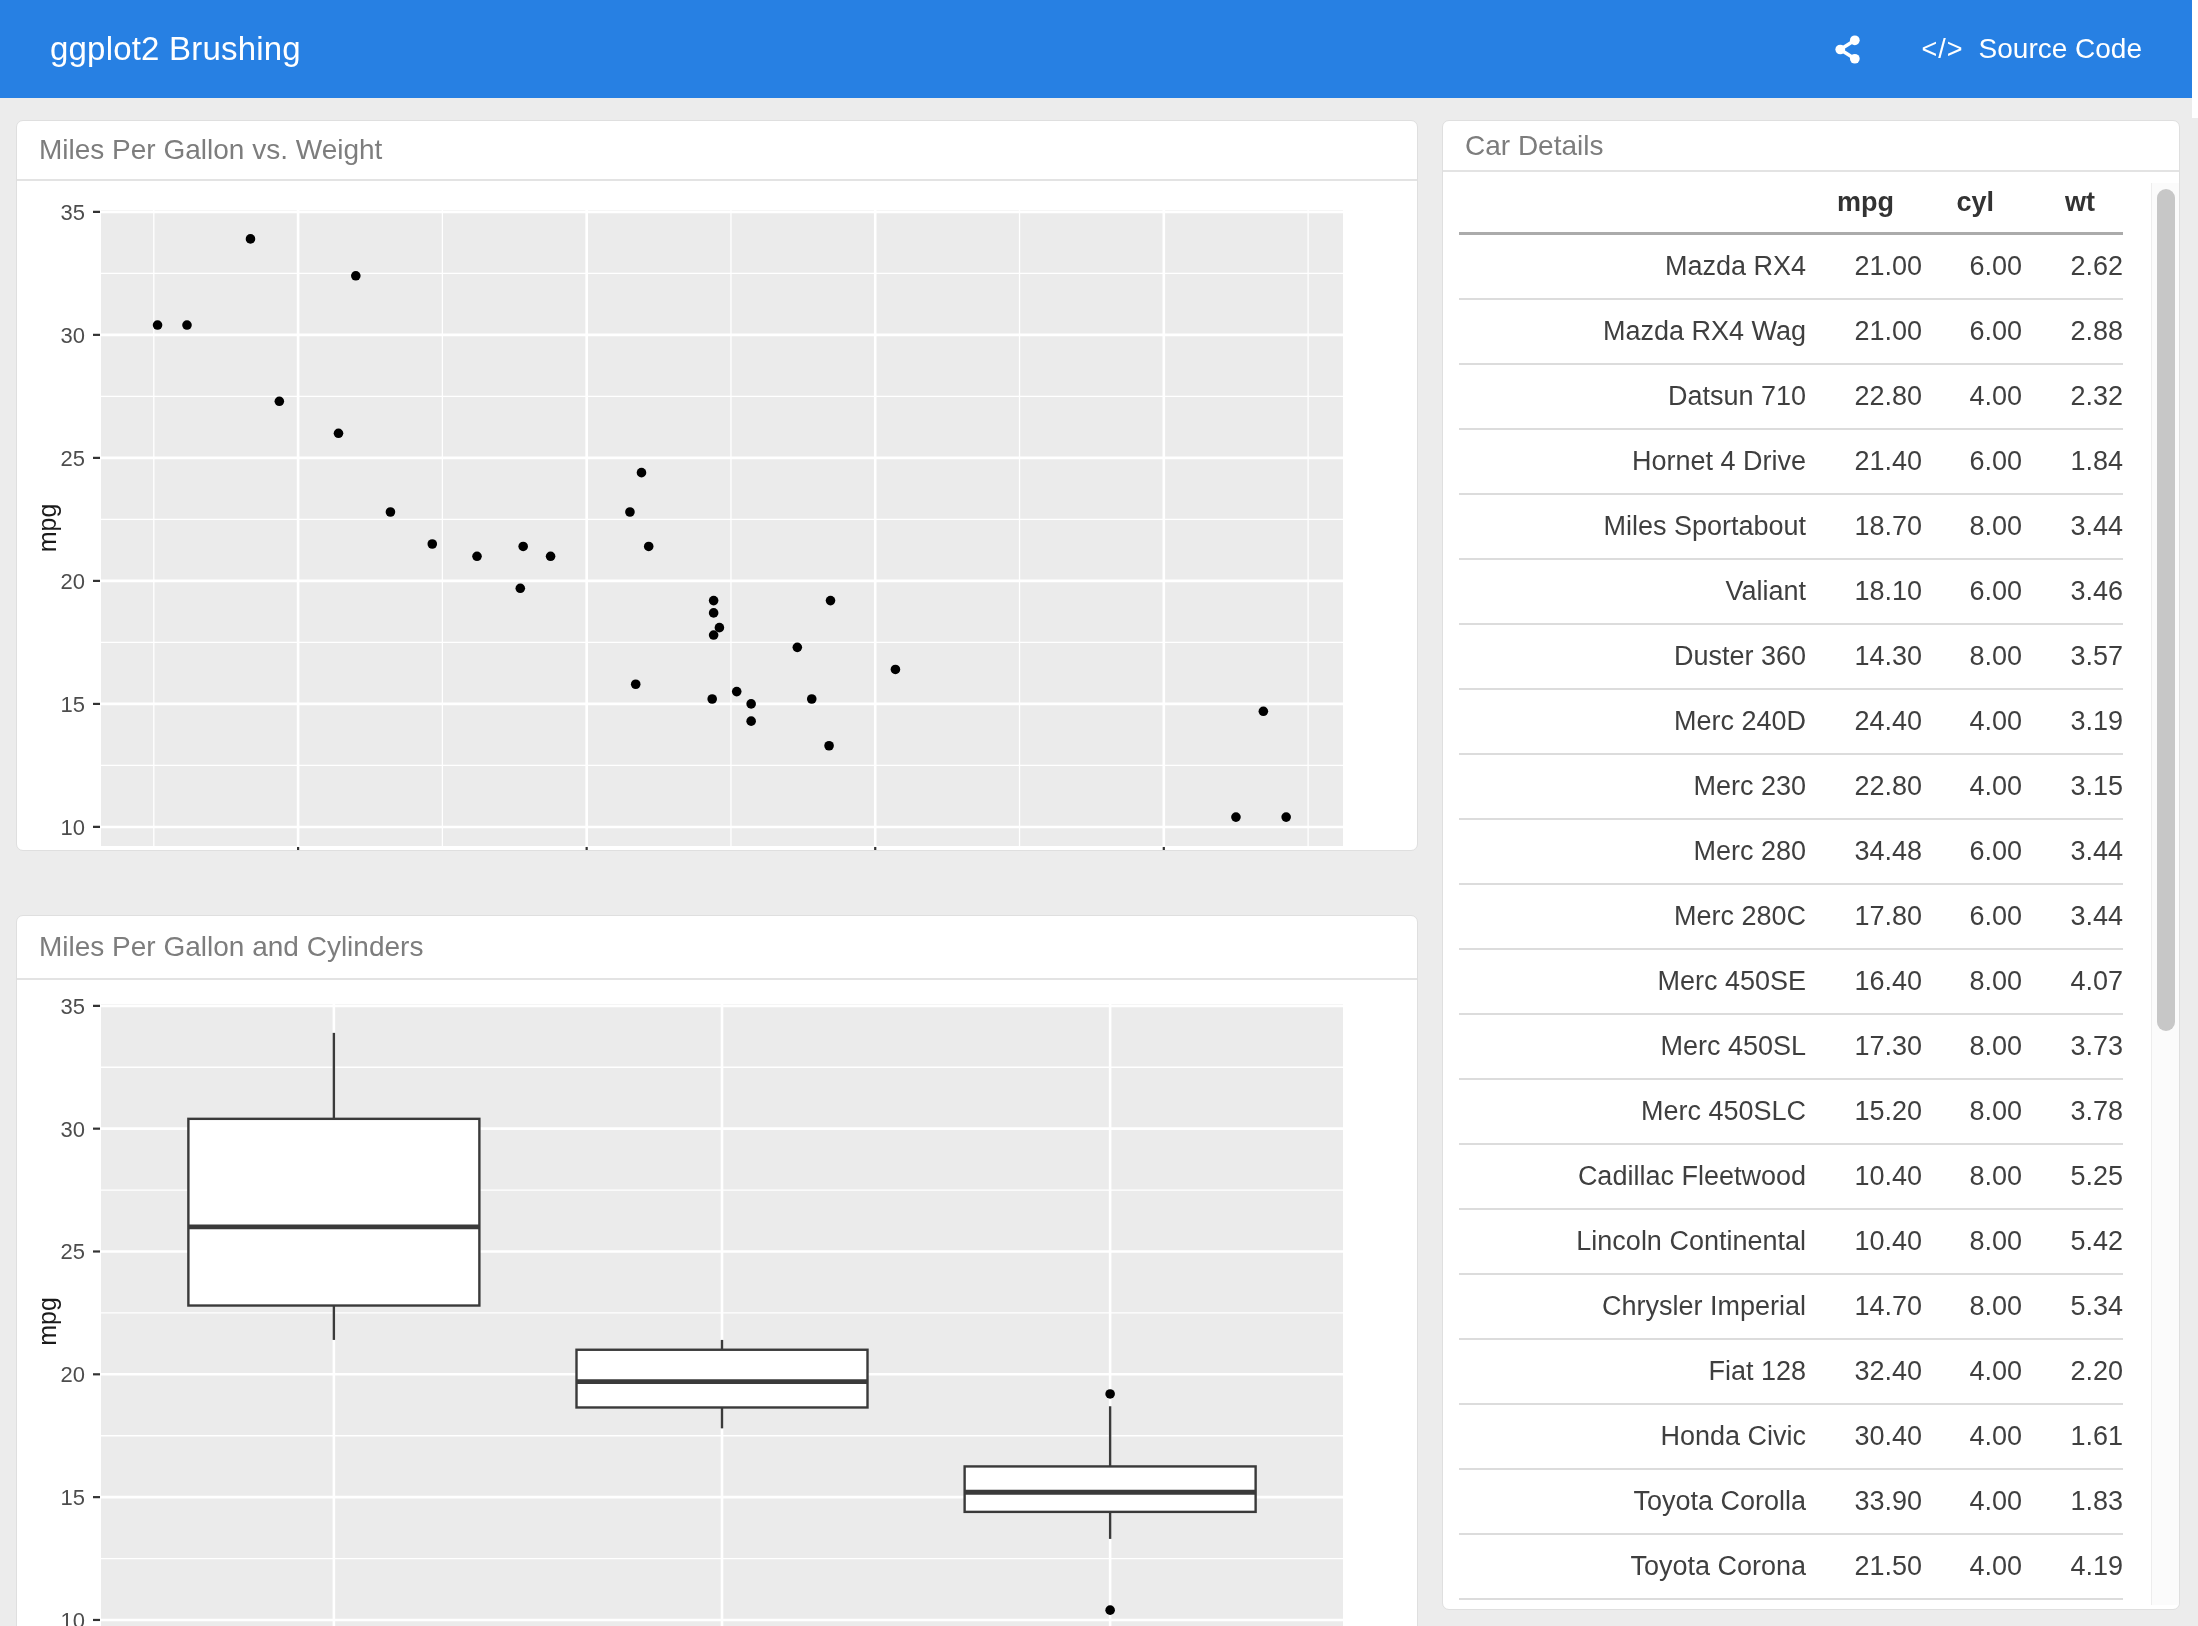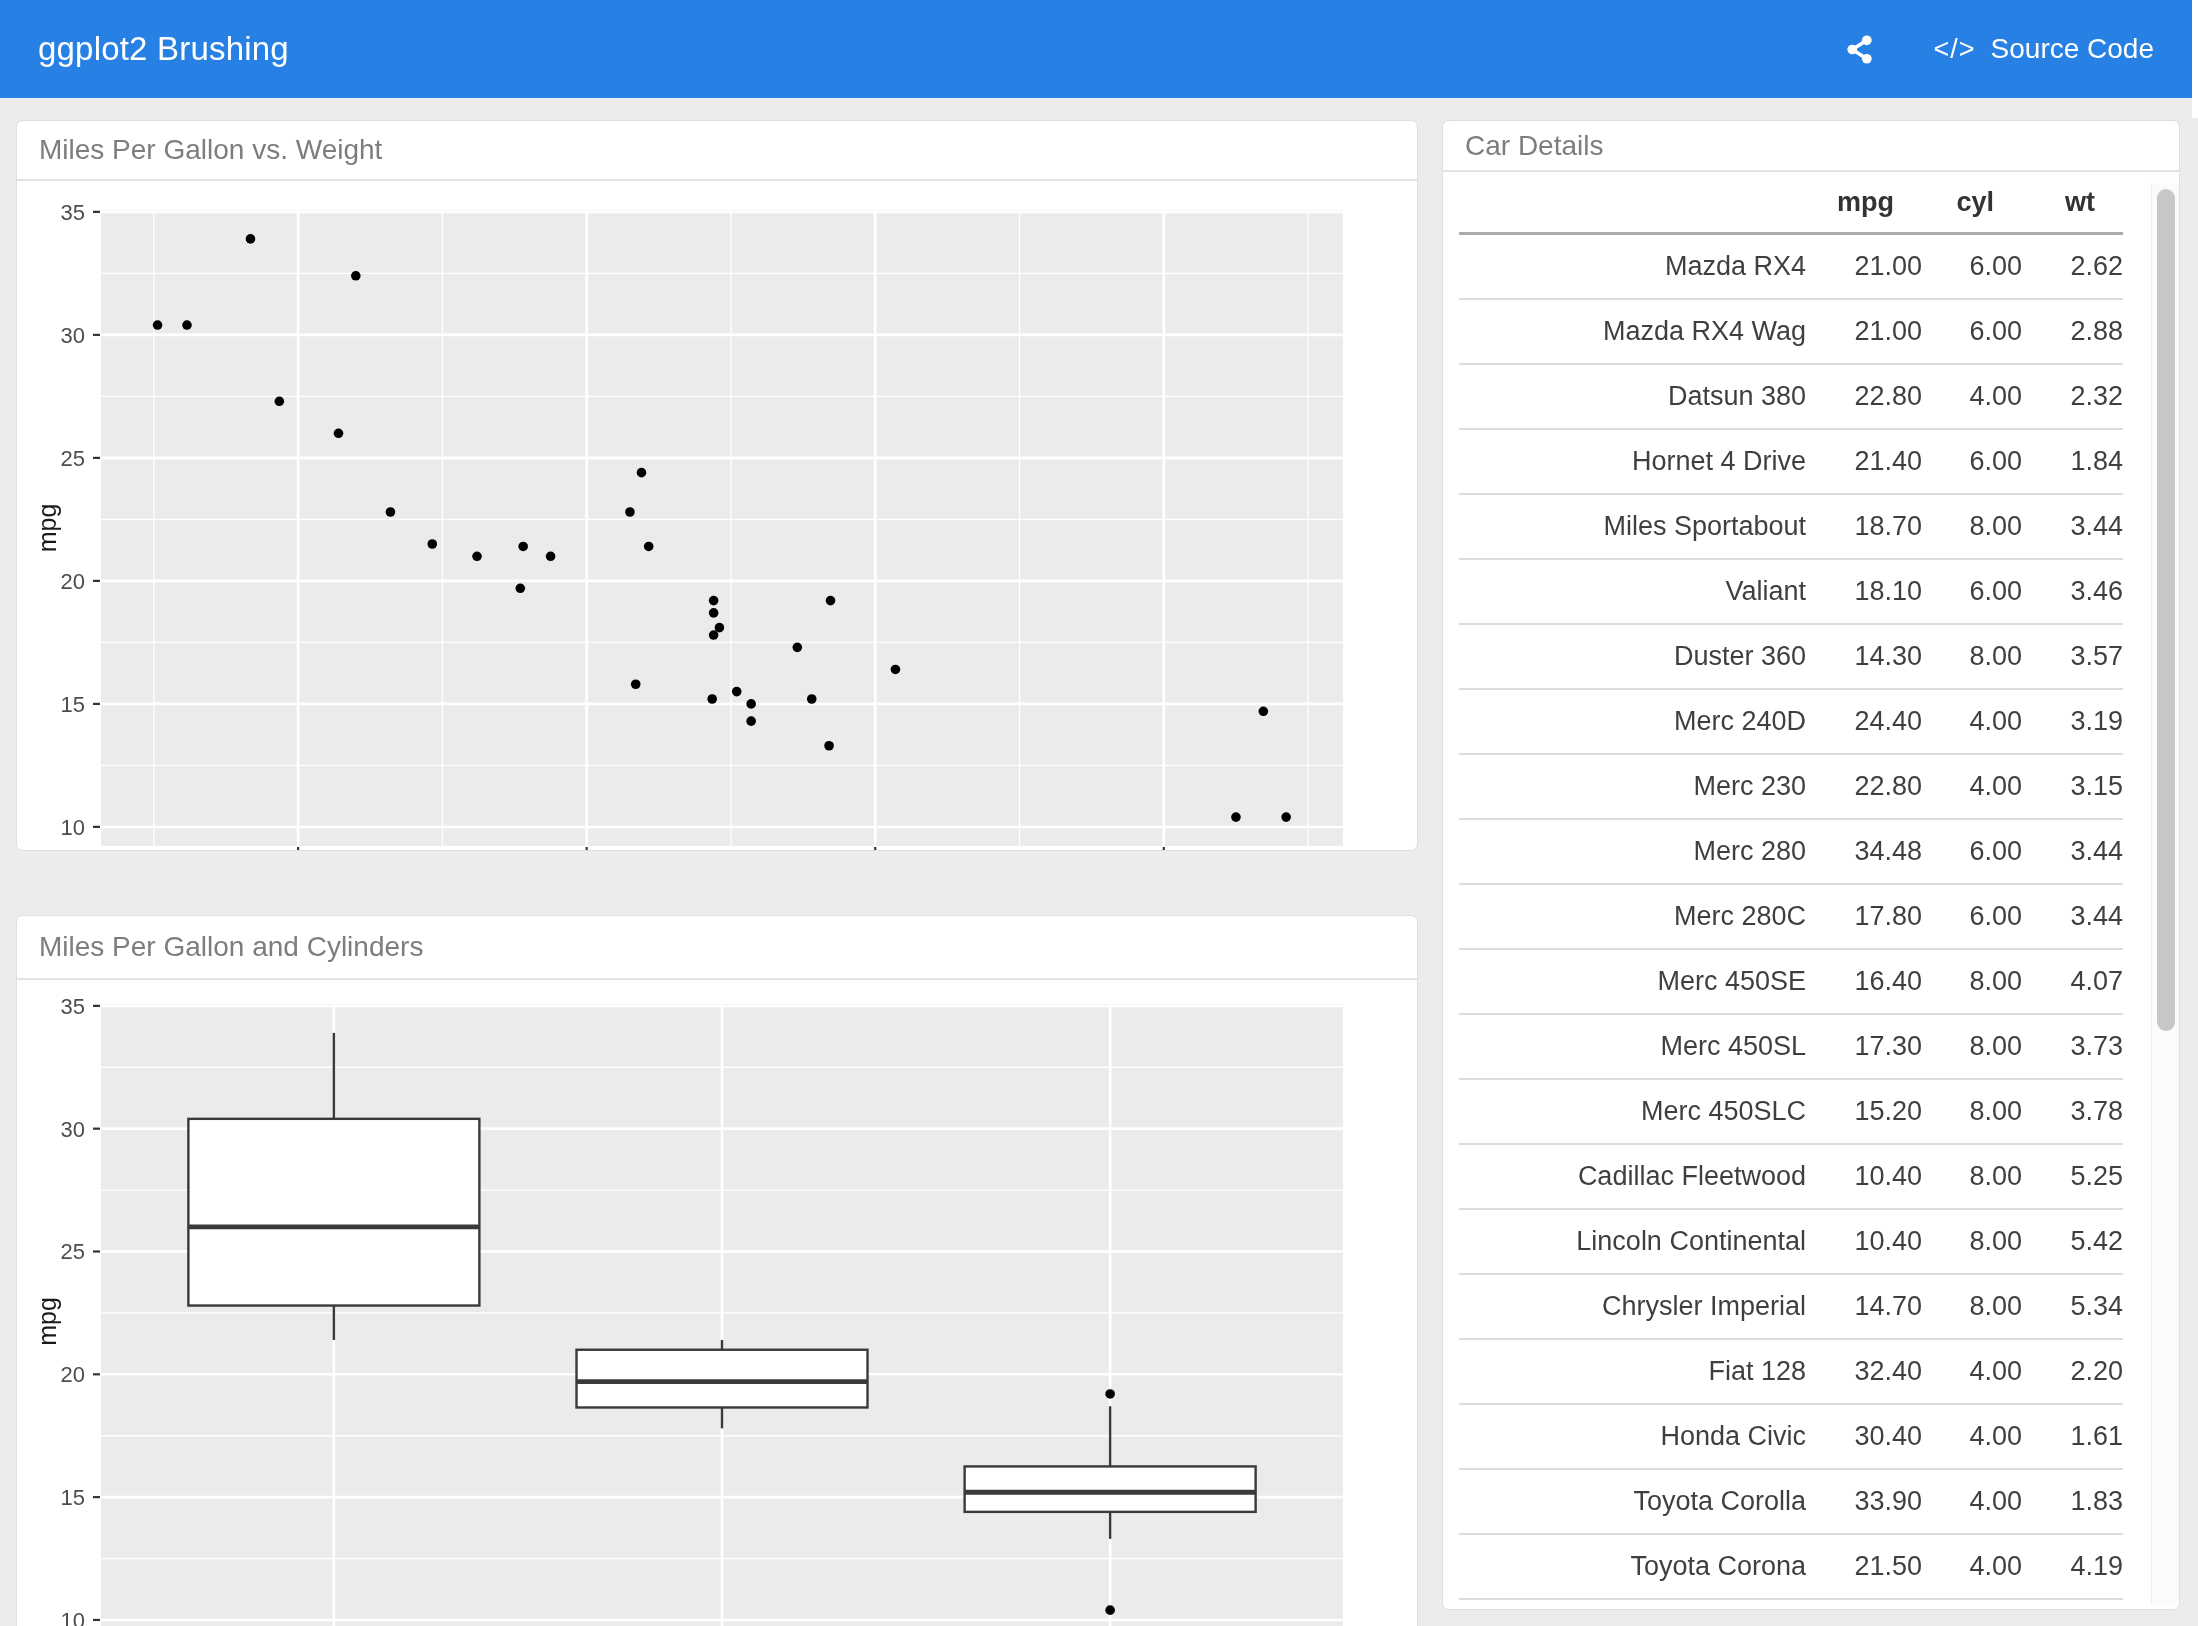--- a/index.html
+++ b/index.html
@@ -9,21 +9,21 @@
     font-family:"Liberation Sans","DejaVu Sans",sans-serif;
     position:relative;
     overflow:hidden;
     -webkit-font-smoothing:antialiased;
   }
 
   
   .app-header {
     position:absolute; left:0; top:0; width:2192px; height:98px;
     background:#2780E3;
-    display:flex; align-items:center; padding:0 38px;
+    display:flex; align-items:center; padding:0 50px;
   }
   .header-title { color:#FFFFFF; font-size:33px; font-weight:400; letter-spacing:.2px; }
   .header-right { margin-left:auto; display:flex; align-items:center; gap:56px; }
   .share-link { display:flex; align-items:center; cursor:pointer; }
   .share-link svg { display:block; }
   .source-code-link {
     display:flex; align-items:center; gap:15px;
     color:#FFFFFF; font-size:28px; cursor:pointer; text-decoration:none;
   }
   .code-icon { font-size:27px; letter-spacing:1px; font-weight:400; }
@@ -254,21 +254,21 @@
             <td>6.00</td>
             <td>2.62</td>
           </tr>
           <tr>
             <td>Mazda RX4 Wag</td>
             <td>21.00</td>
             <td>6.00</td>
             <td>2.88</td>
           </tr>
           <tr>
-            <td>Datsun 380</td>
+            <td>Datsun 710</td>
             <td>22.80</td>
             <td>4.00</td>
             <td>2.32</td>
           </tr>
           <tr>
             <td>Hornet 4 Drive</td>
             <td>21.40</td>
             <td>6.00</td>
             <td>1.84</td>
           </tr>

